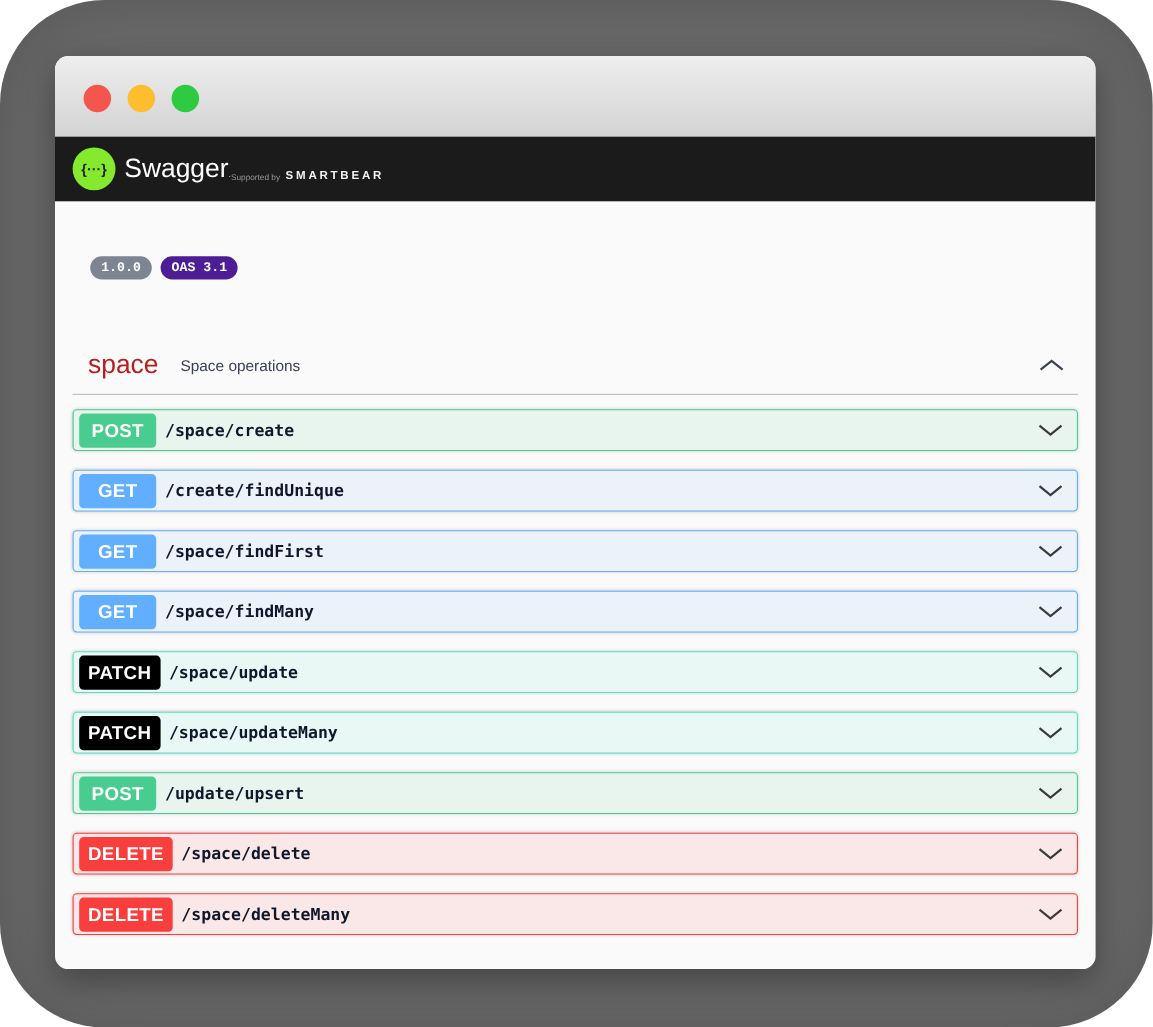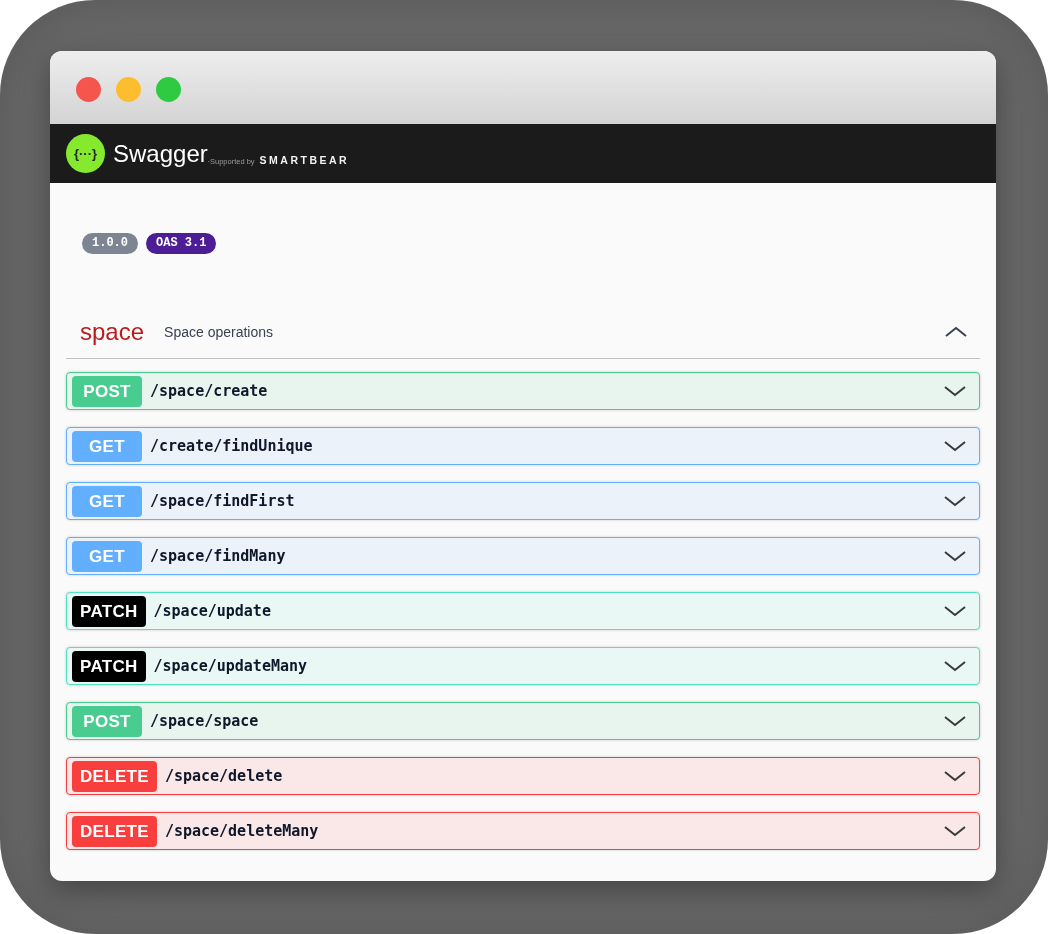--- a/index.html
+++ b/index.html
@@ -201,21 +201,21 @@
     <span class="op-path">/space/updateMany</span>
     <span class="op-chevron">
       <svg width="24" height="12" viewBox="0 0 24 12">
         <path d="M2 2 L12 10 L22 2" fill="none" stroke="#3a3a3a" stroke-width="2"></path>
       </svg>
     </span>
   </div>
 
   <div class="opblock op-post">
     <span class="method-badge">POST</span>
-    <span class="op-path">/space/space</span>
+    <span class="op-path">/update/upsert</span>
     <span class="op-chevron">
       <svg width="24" height="12" viewBox="0 0 24 12">
         <path d="M2 2 L12 10 L22 2" fill="none" stroke="#3a3a3a" stroke-width="2"></path>
       </svg>
     </span>
   </div>
 
   <div class="opblock op-delete">
     <span class="method-badge">DELETE</span>
     <span class="op-path">/space/delete</span>

